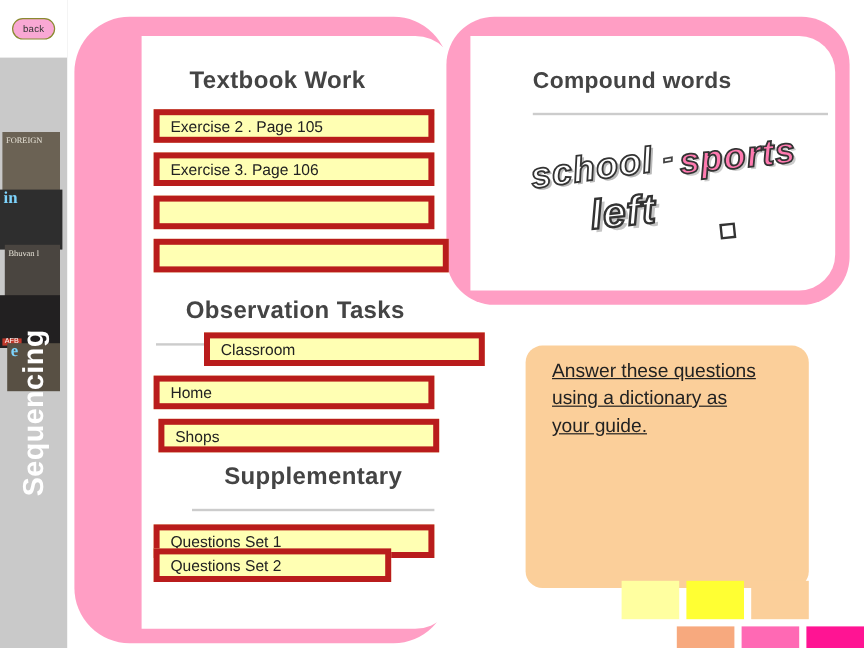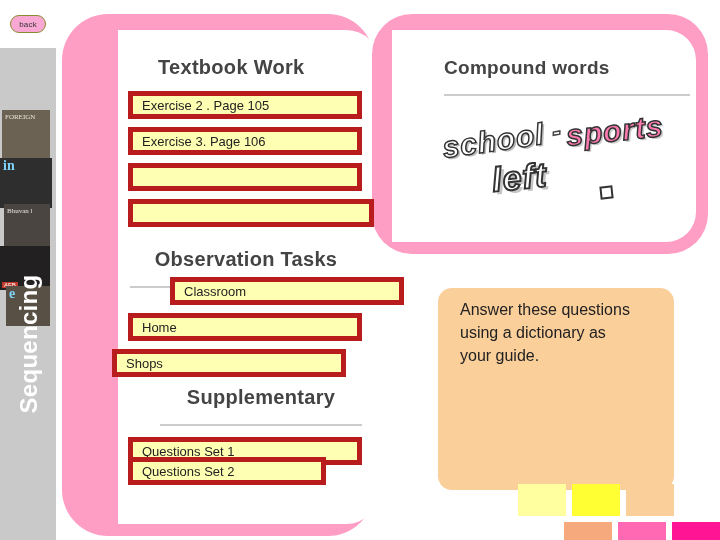--- a/index.html
+++ b/index.html
@@ -204,21 +204,21 @@
     align-items: center;
     padding-left: 9px;
     box-sizing: border-box;
   }
   .b1 { left: 128px; top: 91px;  width: 234px; height: 28px; }
   .b2 { left: 128px; top: 127px; width: 234px; height: 28px; }
   .b3 { left: 128px; top: 163px; width: 234px; height: 28px; }
   .b4 { left: 128px; top: 199px; width: 246px; height: 28px; }
   .b5 { left: 128px; top: 277px; width: 234px; height: 28px; margin-left: 42px; }
   .b6 { left: 128px; top: 313px; width: 234px; height: 28px; }
-  .b7 { left: 112px; top: 349px; width: 234px; height: 28px; }
+  .b7 { left: 132px; top: 349px; width: 234px; height: 28px; }
   .b8 { left: 128px; top: 421px; width: 234px; height: 28px; margin-top: 16px; }
   .b9 { left: 128px; top: 457px; width: 198px; height: 28px; }
 
   
   .wordart {
     position: absolute;
     left: 440px;
     top: 108px;
     width: 210px;
     height: 100px;
@@ -275,20 +275,21 @@
 
   
   .note-text {
     position: absolute;
     left: 460px;
     top: 298px;
     width: 176px;
     font-size: 16px;
     color: #222222;
     line-height: 23px;
+    text-decoration: underline;
   }
 
   
   .swatch {
     position: absolute;
     height: 32px;
   }
   .sw1 { left: 518px; top: 484px; width: 48px; background: #ffffa0; }
   .sw2 { left: 572px; top: 484px; width: 48px; background: #ffff33; }
   .sw3 { left: 626px; top: 484px; width: 48px; background: #fbcf9a; }

